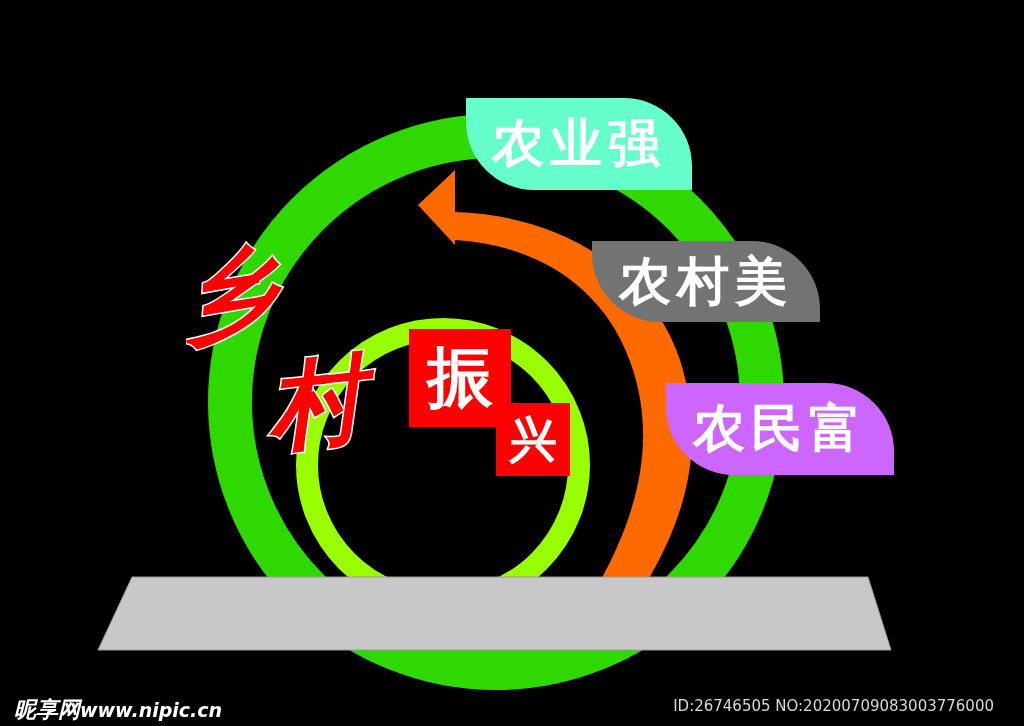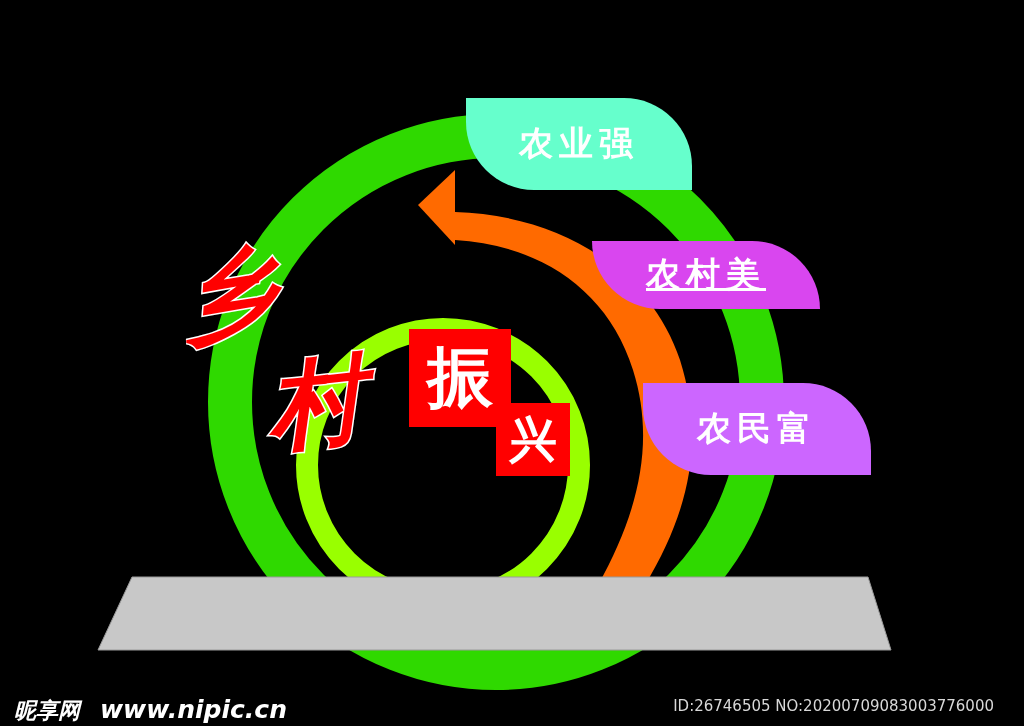--- a/index.html
+++ b/index.html
@@ -1,30 +1,30 @@
 <!DOCTYPE html>
 <html><head>
 <meta charset="utf-8">
 <style>
   html,body{margin:0;padding:0;background:#000;}
   body{width:1024px;height:726px;position:relative;overflow:hidden;font-family:"DejaVu Sans",sans-serif;}
   #art{position:absolute;left:0;top:0;}
-  .tag{position:absolute;color:#fff;font-weight:bold;font-size:34px;letter-spacing:6px;display:flex;align-items:center;justify-content:center;}
+  .tag{position:absolute;color:#fff;font-weight:bold;font-size:52px;letter-spacing:6px;display:flex;align-items:center;justify-content:center;}
   .t1{left:466px;top:98px;width:226px;height:92px;background:#66ffcc;border-radius:0 68px 0 68px;}
-  .t2{left:592px;top:241px;width:228px;height:68px;background:#d946ef;border-radius:0 68px 0 68px;text-decoration:underline;}
-  .t3{left:643px;top:383px;width:228px;height:92px;background:#cc66ff;border-radius:0 68px 0 68px;}
+  .t2{left:592px;top:241px;width:228px;height:81px;background:#737373;border-radius:0 68px 0 68px;}
+  .t3{left:666px;top:383px;width:228px;height:92px;background:#cc66ff;border-radius:0 68px 0 68px;}
   .big{position:absolute;font-family:"DejaVu Serif",serif;font-weight:bold;font-style:italic;color:#ff0000;font-size:96px;
        -webkit-text-stroke:3px #fff;paint-order:stroke fill;}
   .xiang{left:180px;top:232px;transform:rotate(-8deg);}
   .cun{left:268px;top:340px;transform:rotate(-6deg);}
   .box{position:absolute;background:#ff0000;color:#fff;font-weight:bold;display:flex;align-items:center;justify-content:center;}
   .zhen{left:409px;top:329px;width:102px;height:98px;font-size:66px;}
   .xing{left:496px;top:403px;width:74px;height:73px;font-size:48px;}
   .wm{position:absolute;left:14px;top:695px;color:#fff;font-weight:bold;font-style:italic;font-size:22px;}
-  .wm .url{font-size:25px;margin-left:20px;}
+  .wm .url{font-size:19px;margin-left:0;}
   .id{position:absolute;right:30px;top:697px;color:#d8d8d8;font-size:15px;}
 </style>
 </head>
 <body>
 
 <svg id="art" width="1024" height="726" viewBox="0 0 1024 726">
 
   <circle cx="496" cy="402" r="266" fill="none" stroke="#2fd900" stroke-width="44"></circle>
 
   <circle cx="443" cy="465" r="136" fill="none" stroke="#99ff00" stroke-width="22"></circle>

